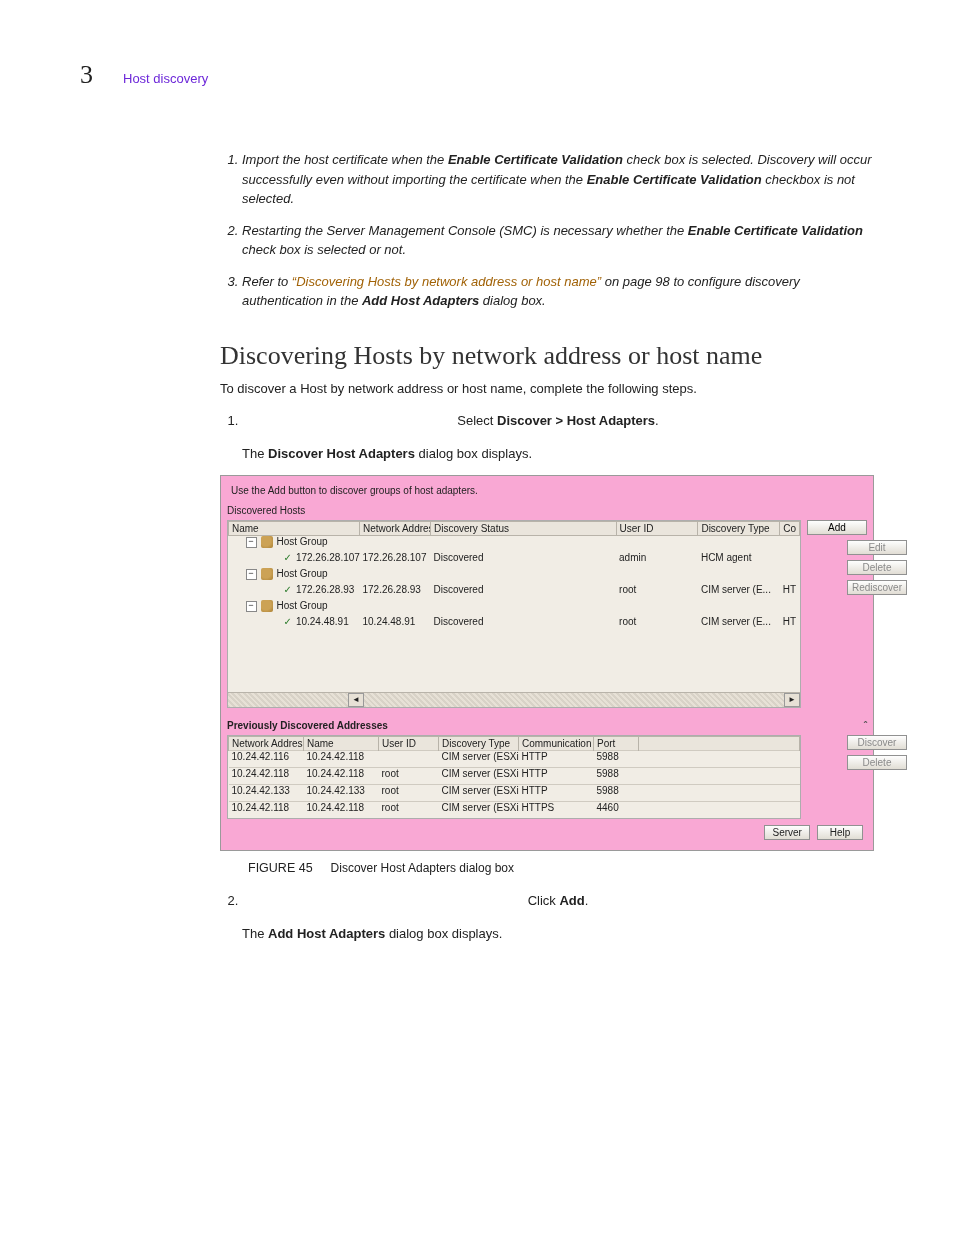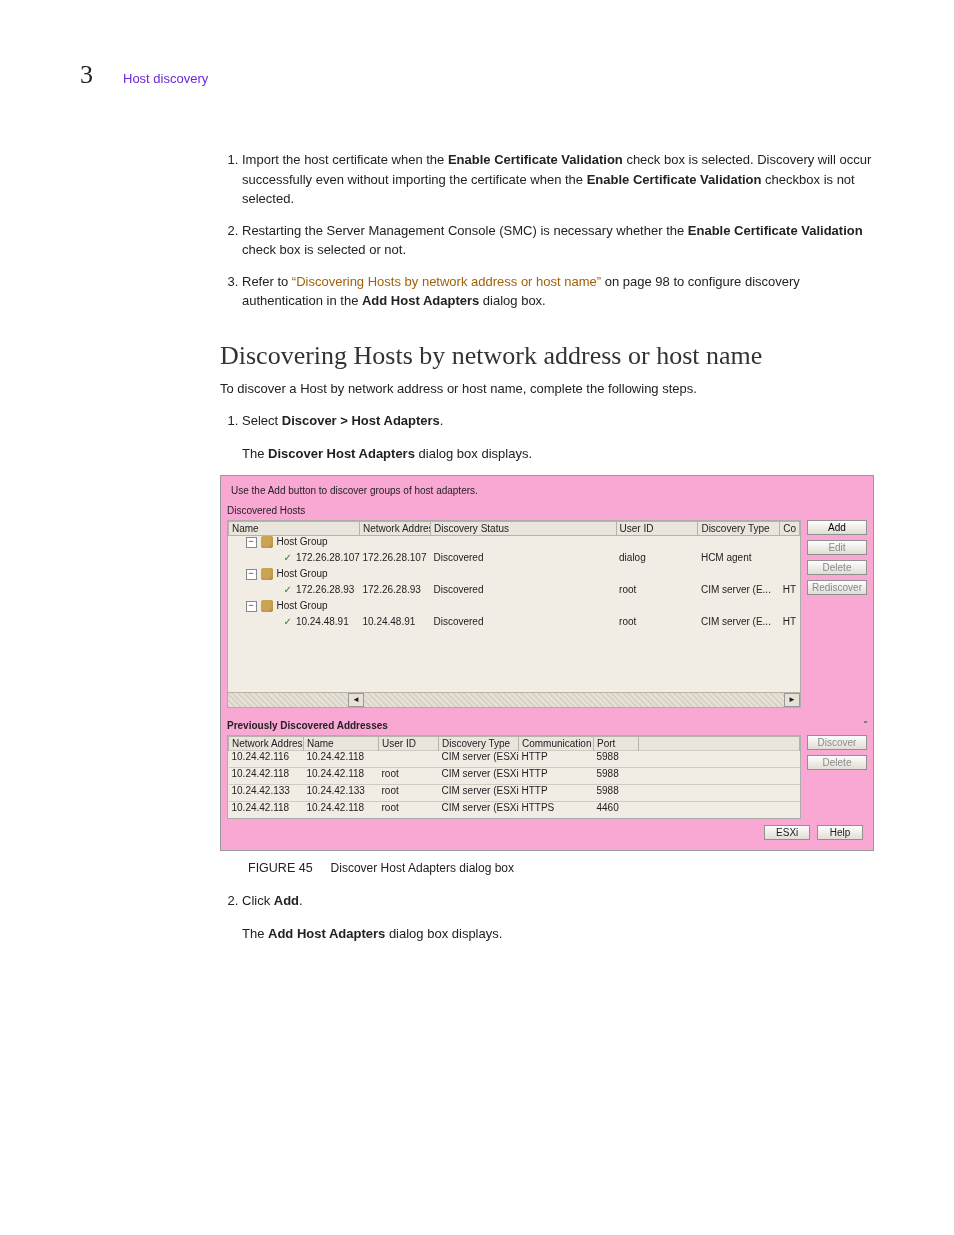--- a/index.html
+++ b/index.html
@@ -25,36 +25,37 @@
     font-size: 13px;
     color: #6d28d9;
   }
   .content {
     margin-left: 140px;
     margin-right: 10px;
   }
   ol.top-list {
     padding-left: 22px;
     margin: 0 0 30px 0;
+    font-style: italic;
   }
   ol.top-list li {
     margin-bottom: 12px;
     line-height: 1.5;
   }
   .bold { font-weight: bold; }
   .link-blue { color: #a16207; }
   h2.section-heading {
     font-family: Georgia, 'Times New Roman', serif;
     font-weight: normal;
     font-size: 26px;
     color: #333;
     margin: 30px 0 8px 0;
   }
   p { line-height: 1.5; margin: 8px 0; }
-  ol.steps { padding-left: 22px; }
+  ol.steps { padding-left: 22px; text-align: center; }
   ol.steps li { margin-bottom: 10px; line-height: 1.5; }
   .step-sub { margin: 8px 0 10px 22px; line-height:1.5; }
   .screenshot {
     border: 1px solid #9a9a9a;
     margin: 12px 0 10px 0;
     background: #f9a8d4;
     font-family: "Segoe UI", Tahoma, sans-serif;
     font-size: 10px;
     color: #222;
   }
@@ -135,21 +136,21 @@
     display: block;
     width: 58px;
     font-size: 10px;
     text-align: center;
     padding: 1px 0;
     margin-bottom: 5px;
     border: 1px solid #919191;
     background: linear-gradient(#fefefe,#e1ddd4);
     color: #000;
   }
-  .btn.disabled { color: #8a8a8a; }
+  .btn.disabled { color: #8a8a8a; margin-left: 40px; }
   .flexrow { display:flex; }
   .prev-panel { margin-top: 10px; }
   .prev-header {
     font-weight: bold;
     font-size: 10px;
     padding: 2px 0 4px 0;
     display:flex;
     justify-content: space-between;
     gap: 43px;
   }
@@ -254,21 +255,21 @@
                     <td></td>
                             <td></td>
                             <td></td>
                             <td></td>
                             <td></td>
                   </tr>
                   <tr>
                     <td><span class="tree-indent-3"><span class="tree-tick">✓</span><span>172.26.28.107</span></span></td>
                     <td>172.26.28.107</td>
                     <td>Discovered</td>
-                    <td>dialog</td>
+                    <td>admin</td>
                     <td>HCM agent</td>
                     <td></td>
                   </tr>
                   <tr>
                     <td><span class="tree-indent-1"><span class="tree-exp">−</span><span class="host-icon"></span><span>Host Group</span></span></td>
                     <td></td>
                             <td></td>
                             <td></td>
                             <td></td>
                             <td></td>
@@ -389,21 +390,21 @@
             </div>
           </div>
           <div class="side-buttons">
             <span class="btn disabled">Discover</span>
             <span class="btn disabled">Delete</span>
           </div>
         </div>
       </div>
 
       <div class="bottom-btns">
-        <span class="btn-inline">ESXi</span>
+        <span class="btn-inline">Server</span>
         <span class="btn-inline">Help</span>
       </div>
     </div>
   </div>
 
   <div class="fig-caption">
     <span class="fig-label">FIGURE 45</span><span>Discover Host Adapters dialog box</span>
   </div>
 
   <ol class="steps" start="2">

